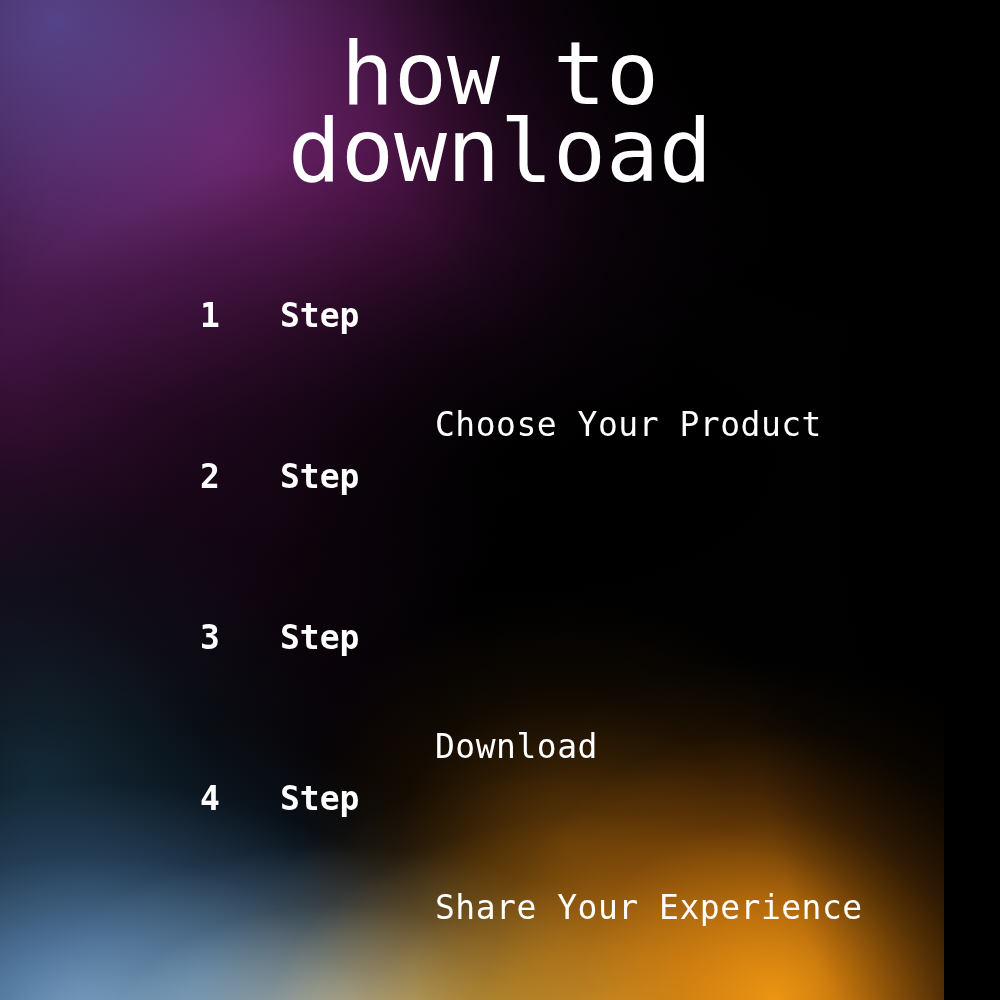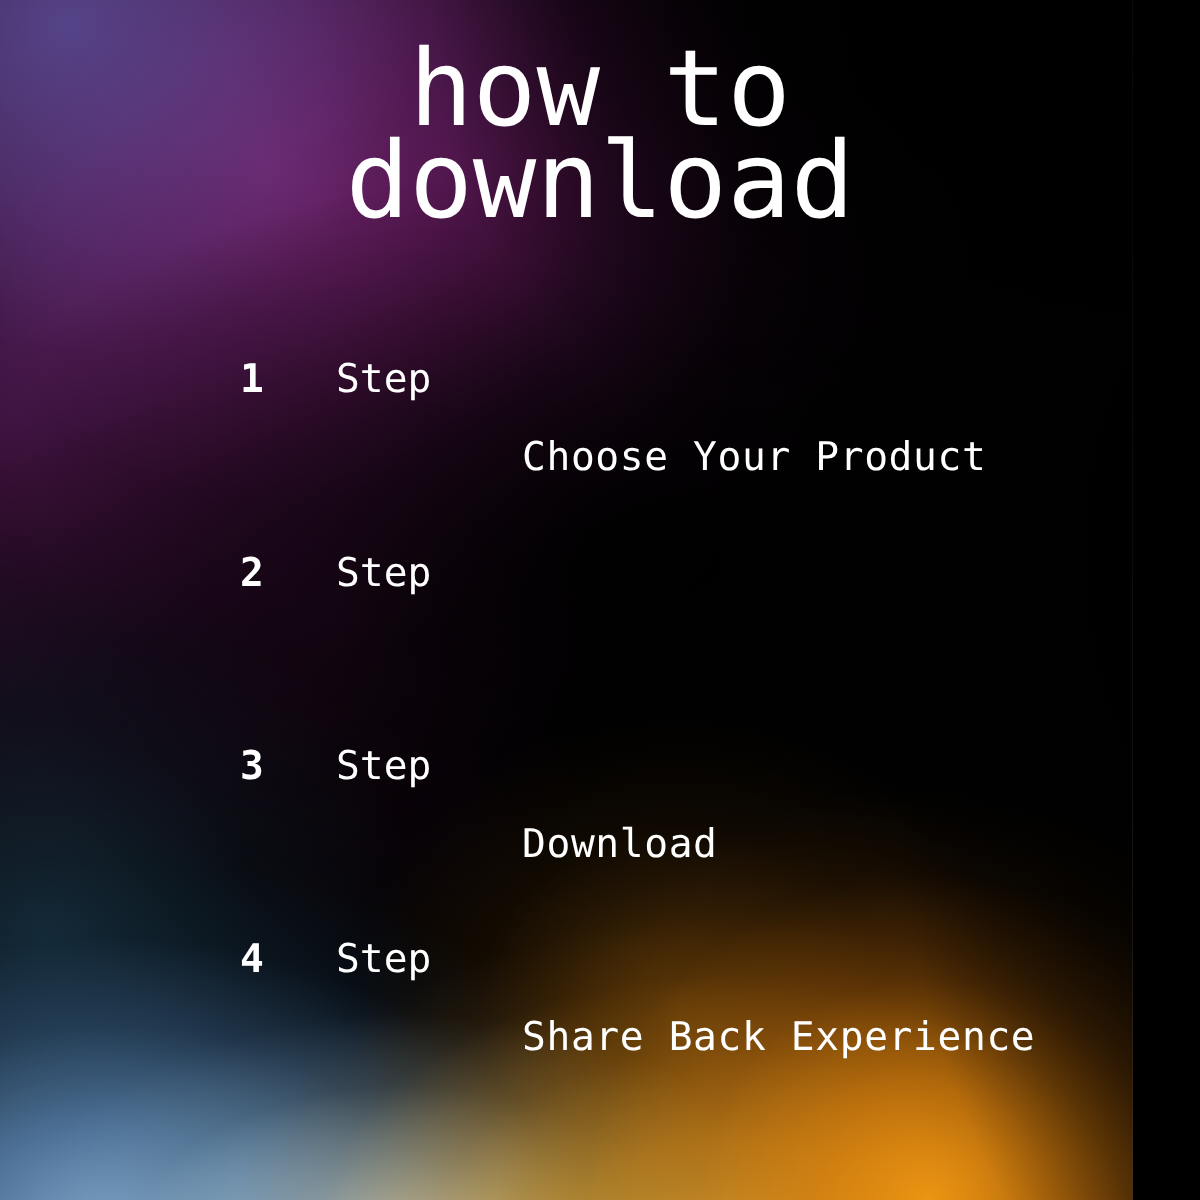--- a/index.html
+++ b/index.html
@@ -184,32 +184,32 @@
   }
   .step-num {
     font-size: 33px;
     font-weight: 700;
     width: 80px;
     line-height: 40px;
     flex: 0 0 80px;
   }
   .step-word {
     font-size: 33px;
-    font-weight: 400;
+    font-weight: 700;
     width: 155px;
     line-height: 40px;
     flex: 0 0 155px;
   }
   .step-desc {
     font-size: 33px;
     font-weight: 400;
     line-height: 34px;
     letter-spacing: 0.5px;
   }
-  .step-desc .desc-line { display: block; white-space: pre; }
+  .step-desc .desc-line { display: block; white-space: pre; margin-top: 44px; }
 </style>
 </head>
 <body>
 
 <div id="poster">
 
   <div class="bg-layer" id="bg-base"></div>
   <div class="bg-layer" id="bg-purple"></div>
   <div class="bg-layer" id="bg-magenta-haze"></div>
   <div class="bg-layer" id="bg-teal"></div>
@@ -253,20 +253,20 @@
             <span class="desc-line">Download</span>
           </span>
         </div>
       </div>
 
       <div class="step-row">
         <div class="step-inner">
           <span class="step-num">4</span>
           <span class="step-word">Step</span>
           <span class="step-desc">
-            <span class="desc-line">Share Back Experience</span>
+            <span class="desc-line">Share Your Experience</span>
           </span>
         </div>
       </div>
 
     </div>
   </div>
 </div>
 
 </body></html>

